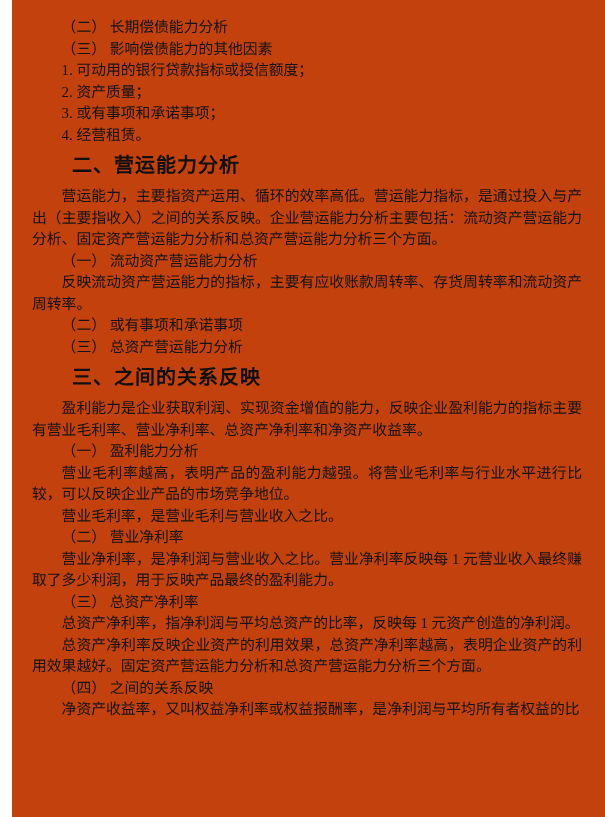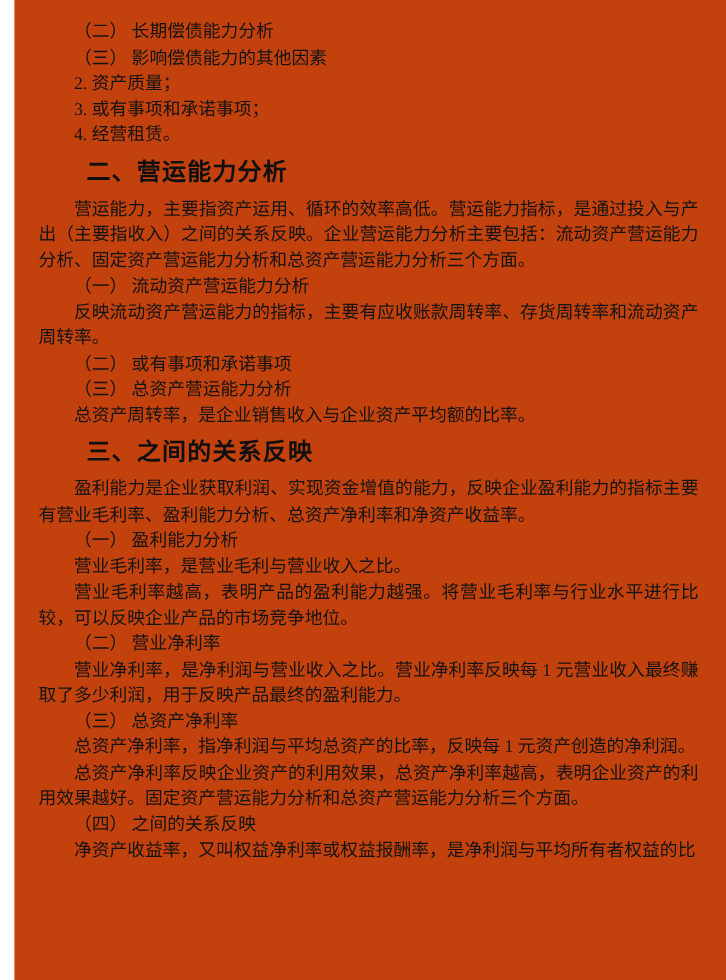--- a/index.html
+++ b/index.html
@@ -43,35 +43,35 @@
     color: #101010;
   }
 </style>
 </head>
 <body>
 
 <div class="page">
   <div class="doc-body" id="doc-body">
       <p class="sub">（二） 长期偿债能力分析</p>
       <p class="sub">（三） 影响偿债能力的其他因素</p>
+      <p class="item">1. 可动用的银行贷款指标或授信额度；</p>
       <p class="item">2. 资产质量；</p>
       <p class="item">3. 或有事项和承诺事项；</p>
       <p class="item">4. 经营租赁。</p>
       <h2 class="heading">二、营运能力分析</h2>
       <p class="para">营运能力，主要指资产运用、循环的效率高低。营运能力指标，是通过投入与产出（主要指收入）之间的关系反映。企业营运能力分析主要包括：流动资产营运能力分析、固定资产营运能力分析和总资产营运能力分析三个方面。</p>
       <p class="sub">（一） 流动资产营运能力分析</p>
       <p class="para">反映流动资产营运能力的指标，主要有应收账款周转率、存货周转率和流动资产周转率。</p>
       <p class="sub">（二） 或有事项和承诺事项</p>
       <p class="sub">（三） 总资产营运能力分析</p>
-      <p class="para">总资产周转率，是企业销售收入与企业资产平均额的比率。</p>
       <h2 class="heading">三、之间的关系反映</h2>
-      <p class="para">盈利能力是企业获取利润、实现资金增值的能力，反映企业盈利能力的指标主要有营业毛利率、盈利能力分析、总资产净利率和净资产收益率。</p>
+      <p class="para">盈利能力是企业获取利润、实现资金增值的能力，反映企业盈利能力的指标主要有营业毛利率、营业净利率、总资产净利率和净资产收益率。</p>
       <p class="sub">（一） 盈利能力分析</p>
+      <p class="para">营业毛利率越高，表明产品的盈利能力越强。将营业毛利率与行业水平进行比较，可以反映企业产品的市场竞争地位。</p>
       <p class="para">营业毛利率，是营业毛利与营业收入之比。</p>
-      <p class="para">营业毛利率越高，表明产品的盈利能力越强。将营业毛利率与行业水平进行比较，可以反映企业产品的市场竞争地位。</p>
       <p class="sub">（二） 营业净利率</p>
       <p class="para">营业净利率，是净利润与营业收入之比。营业净利率反映每 1 元营业收入最终赚取了多少利润，用于反映产品最终的盈利能力。</p>
       <p class="sub">（三） 总资产净利率</p>
       <p class="para">总资产净利率，指净利润与平均总资产的比率，反映每 1 元资产创造的净利润。</p>
       <p class="para">总资产净利率反映企业资产的利用效果，总资产净利率越高，表明企业资产的利用效果越好。固定资产营运能力分析和总资产营运能力分析三个方面。</p>
       <p class="sub">（四） 之间的关系反映</p>
       <p class="para">净资产收益率，又叫权益净利率或权益报酬率，是净利润与平均所有者权益的比</p>
     </div>
 </div>
 

